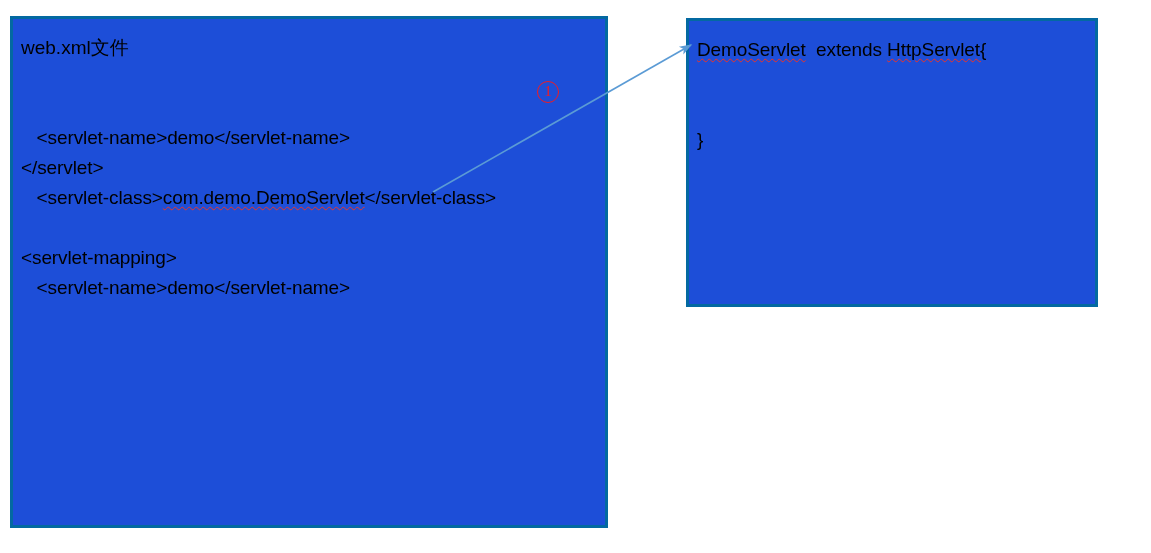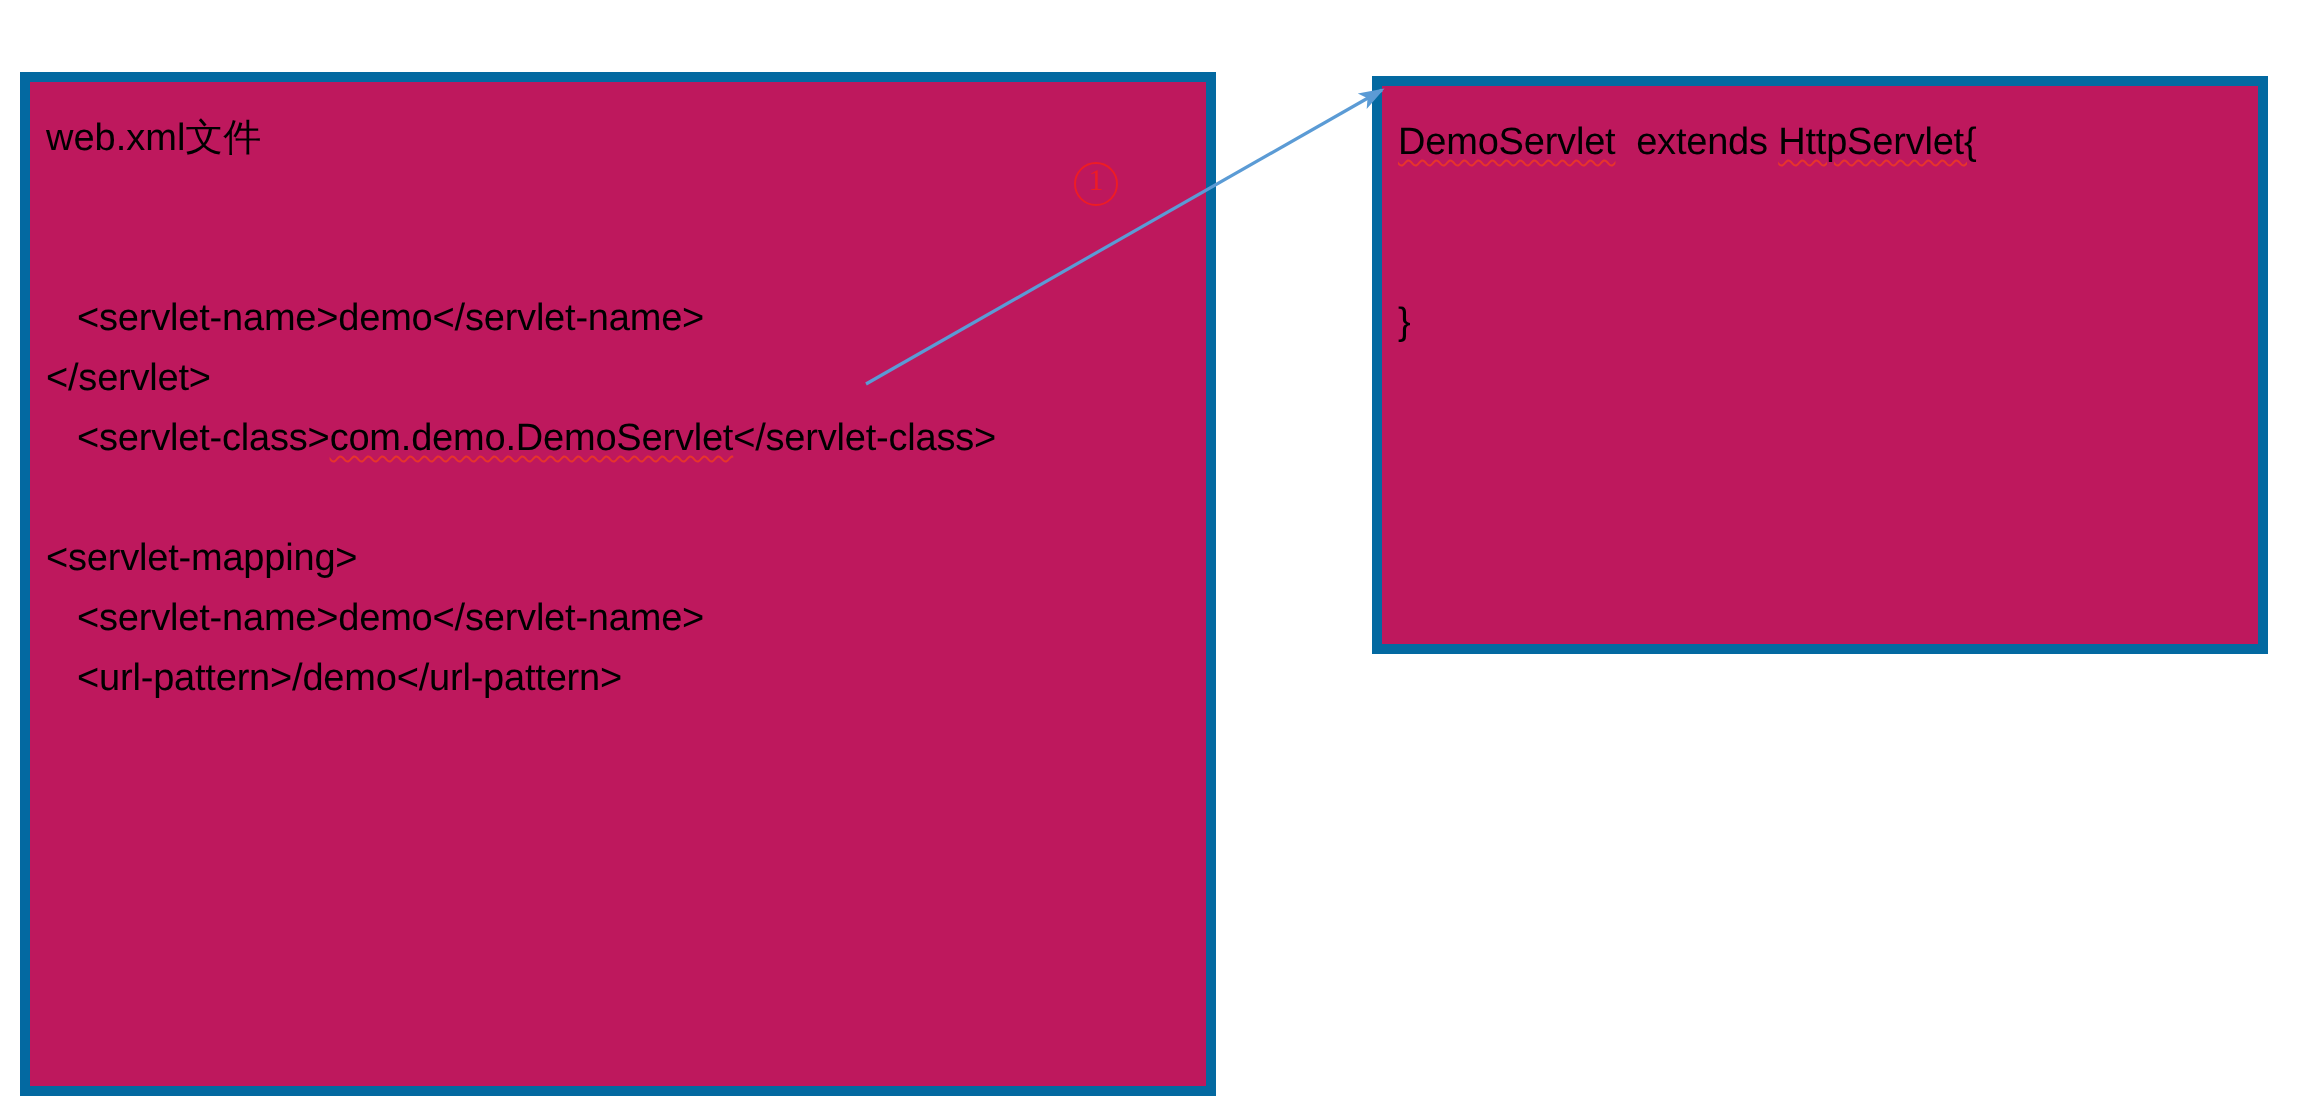--- a/index.html
+++ b/index.html
@@ -11,41 +11,40 @@
     width: 1151px;
     height: 553px;
     position: relative;
     overflow: hidden;
     font-family: "Liberation Sans", "DejaVu Sans", sans-serif;
   }
 
   .panel {
     position: absolute;
     box-sizing: border-box;
-    background: #be185d;
-    border: 5px solid #0369a1;
-    margin-top: 20px;
+    background: #1d4ed8;
+    border: 3px solid #0369a1;
   }
 
   
   #webxml-panel {
     left: 10px;
     top: 16px;
     width: 598px;
     height: 512px;
   }
   #webxml-panel .panel-inner {
     padding: 14px 0 0 8px;
   }
 
   
   #servlet-panel {
     left: 686px;
     top: 18px;
-    width: 448px;
+    width: 412px;
     height: 289px;
   }
   #servlet-panel .panel-inner {
     padding: 14px 0 0 8px;
   }
 
   .code-line {
     font-size: 19px;
     line-height: 30px;
     color: #000000;
@@ -115,21 +114,20 @@
     <div class="code-line">&lt;/servlet&gt;</div>
 
     <div class="code-line"><span>   &lt;servlet-class&gt;</span><span class="squiggle">com.demo.DemoServlet</span><span>&lt;/servlet-class&gt;</span></div>
 
     <div class="code-line blank">&nbsp;</div>
 
     <div class="code-line">&lt;servlet-mapping&gt;</div>
 
     <div class="code-line">   &lt;servlet-name&gt;demo&lt;/servlet-name&gt;</div>
 
-    <div class="code-line">   &lt;url-pattern&gt;/demo&lt;/url-pattern&gt;</div>
 
 
   </div>
 </div>
 
 <div class="panel" id="servlet-panel">
   <div class="panel-inner">
 
     <div class="code-line"><span class="squiggle">DemoServlet</span><span>  extends </span><span class="squiggle">HttpServlet{</span></div>
 

